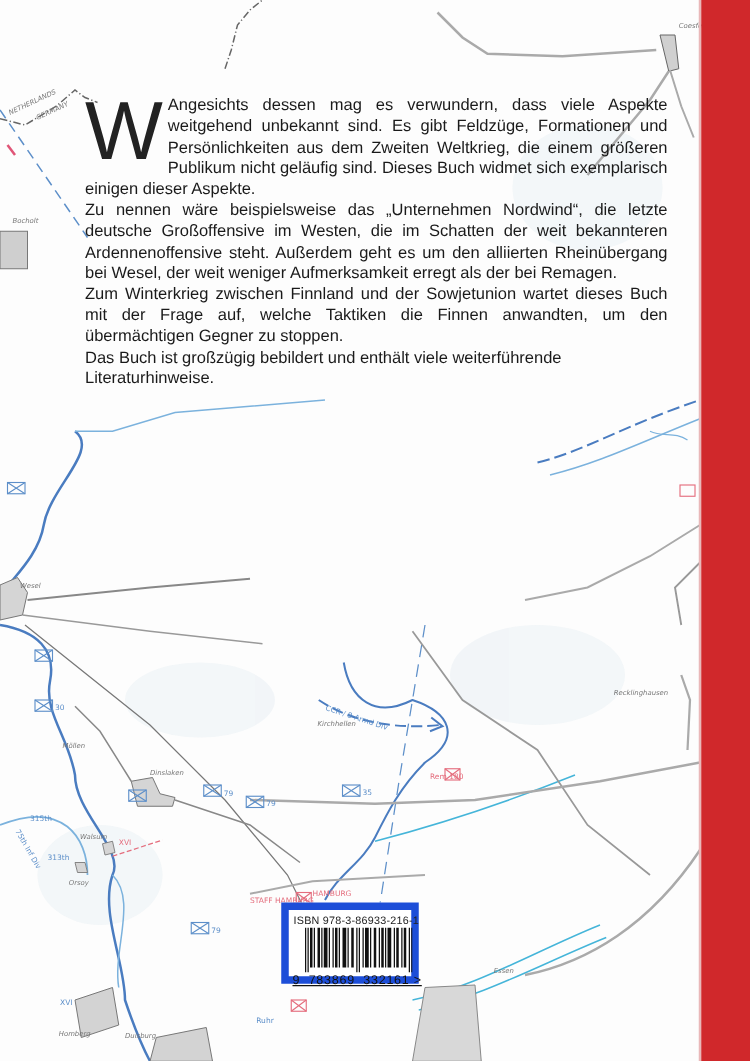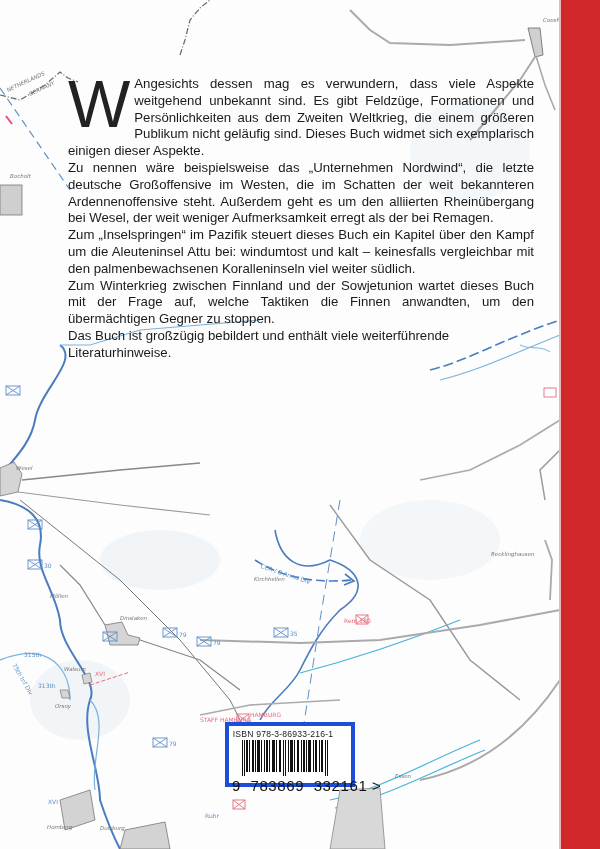--- a/index.html
+++ b/index.html
@@ -5,24 +5,24 @@
     html, body { margin: 0; padding: 0; }
     body { width: 600px; height: 849px; overflow: hidden; background: #ffffff; position: relative; font-family: "Liberation Sans", sans-serif; }
     .page { position: absolute; left: 0; top: 0; width: 600px; height: 849px; background: #fdfdfd; }
     .map { position: absolute; left: 0; top: 0; width: 562px; height: 849px; }
     .spine { position: absolute; left: 561px; top: 0; width: 39px; height: 849px; background: #d0282b; }
     .spine-edge { position: absolute; left: 559px; top: 0; width: 2px; height: 849px; background: #e9b8b9; }
     .blurb { position: absolute; left: 68px; top: 76px; width: 466px; font-family: "Liberation Sans", sans-serif; font-size: 13.2px; line-height: 16.8px; color: #1a1a1a; text-align: justify; }
     .blurb p { margin: 0; }
     .dropcap { float: left; font-size: 66px; line-height: 52px; height: 52px; margin: 2px 6px 0 0; color: #222; font-family: "Liberation Sans", sans-serif; font-weight: normal; letter-spacing: -2px; }
     .last-left { text-align: left; }
-    .barcode-box { position: absolute; left: 225px; top: 722px; width: 130px; height: 65px; background: #ffffff; border: 4px solid #1d4ed8; box-sizing: border-box; }
+    .barcode-box { position: absolute; left: 225px; top: 722px; width: 110px; height: 65px; background: #ffffff; border: 6px solid #1d4ed8; box-sizing: border-box; }
     .isbn-label { position: absolute; left: 0; top: 3px; width: 108px; text-align: center; font-size: 8.6px; color: #222; font-family: "Liberation Sans", sans-serif; letter-spacing: 0.2px; }
     .bars { position: absolute; left: 13px; top: 14px; width: 86px; height: 36px; }
-    .barcode-digits { position: absolute; left: 3px; top: 51px; width: 104px; font-size: 15px; color: #111; font-family: "Liberation Sans", sans-serif; white-space: pre; letter-spacing: 0.6px; }
+    .barcode-digits { position: absolute; left: 3px; top: 51px; width: 104px; font-size: 10px; color: #111; font-family: "Liberation Sans", sans-serif; white-space: pre; letter-spacing: 0.6px; text-decoration: underline; }
     .maplabel { font-family: "DejaVu Sans", sans-serif; font-style: italic; }
   </style>
 </head>
 <body>
 
 <div class="page">
 
   <svg class="map" viewBox="0 0 562 849" xmlns="http://www.w3.org/2000/svg">
 
     <g fill="#eef3f7" opacity="0.7">
@@ -160,21 +160,20 @@
     </g>
   </svg>
 
   <div class="spine-edge"></div>
   <div class="spine"></div>
 
   <div class="blurb">
     <p><span class="dropcap">W</span></p>
     <p>Angesichts dessen mag es verwundern, dass viele Aspekte weitgehend unbekannt sind. Es gibt Feldzüge, Formationen und Persönlichkeiten aus dem Zweiten Weltkrieg, die einem größeren Publikum nicht geläufig sind. Dieses Buch widmet sich exemplarisch einigen dieser Aspekte.</p>
     <p>Zu nennen wäre beispielsweise das „Unternehmen Nordwind“, die letzte deutsche Großoffensive im Westen, die im Schatten der weit bekannteren Ardennenoffensive steht. Außerdem geht es um den alliierten Rheinübergang bei Wesel, der weit weniger Aufmerksamkeit erregt als der bei Remagen.</p>
-    <p>Zum „Inselspringen“ im Pazifik steuert dieses Buch ein Kapitel über den Kampf um die Aleuteninsel Attu bei: windumtost und kalt – keinesfalls vergleichbar mit den palmenbewachsenen Koralleninseln viel weiter südlich.</p>
     <p>Zum Winterkrieg zwischen Finnland und der Sowjetunion wartet dieses Buch mit der Frage auf, welche Taktiken die Finnen anwandten, um den übermächtigen Gegner zu stoppen.</p>
     <p class="last-left">Das Buch ist großzügig bebildert und enthält viele weiterführende Literaturhinweise.</p>
   </div>
 
   <div class="barcode-box">
     <div class="isbn-label">ISBN 978-3-86933-216-1</div>
     <svg class="bars" viewBox="0 0 86 36" preserveAspectRatio="none" xmlns="http://www.w3.org/2000/svg">
       <g fill="#111">
         <rect x="0" y="0" width="1" height="36"></rect>
           <rect x="2" y="0" width="1" height="36"></rect>

